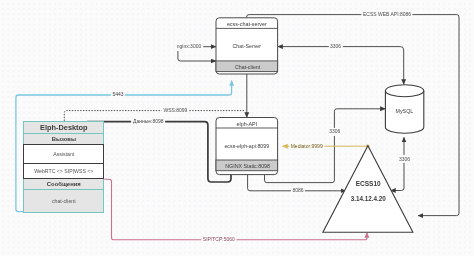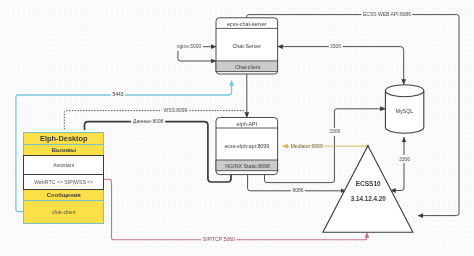--- a/index.html
+++ b/index.html
@@ -17,22 +17,22 @@
 
   
   text{font-family:"Liberation Sans", sans-serif;fill:#3b3b3b;text-anchor:middle;}
   .t-hdr{font-size:5.4px;}
   .t-body{font-size:5.3px;}
   .t-band{font-size:5.3px;}
   .t-tri{font-size:6.5px;font-weight:bold;}
   .t-tri-sm{font-size:6.3px;font-weight:bold;}
 
   
-  #desktop{position:absolute;left:23.3px;top:132px;width:81px;height:91.8px;
-    box-sizing:border-box;border:1px solid #74c7c0;background:#fde047;}
+  #desktop{position:absolute;left:23.3px;top:121px;width:81px;height:91.8px;
+    box-sizing:border-box;border:1px solid #74c7c0;background:#e5e5e5;}
   .dt-title{height:11.5px;line-height:11.5px;text-align:center;font-size:7.4px;font-weight:bold;
     color:#3b3b3b;border-bottom:1px solid #74c7c0;box-sizing:border-box;}
   .dt-row{height:11.2px;line-height:11.2px;text-align:center;font-size:5.6px;color:#3b3b3b;
     box-sizing:border-box;}
   .dt-bold{font-weight:bold;font-size:5.9px;}
   .dt-inner{position:absolute;left:-1px;top:22.3px;width:81px;height:34.4px;
     box-sizing:border-box;border:1px solid #3b3b3b;background:#fff;}
   .dt-irow{height:18.4px;line-height:18.4px;text-align:center;font-size:5.2px;color:#555;
     box-sizing:border-box;border-bottom:1px solid #3b3b3b;}
   .dt-irow2{height:14px;line-height:14px;border-bottom:none;}

